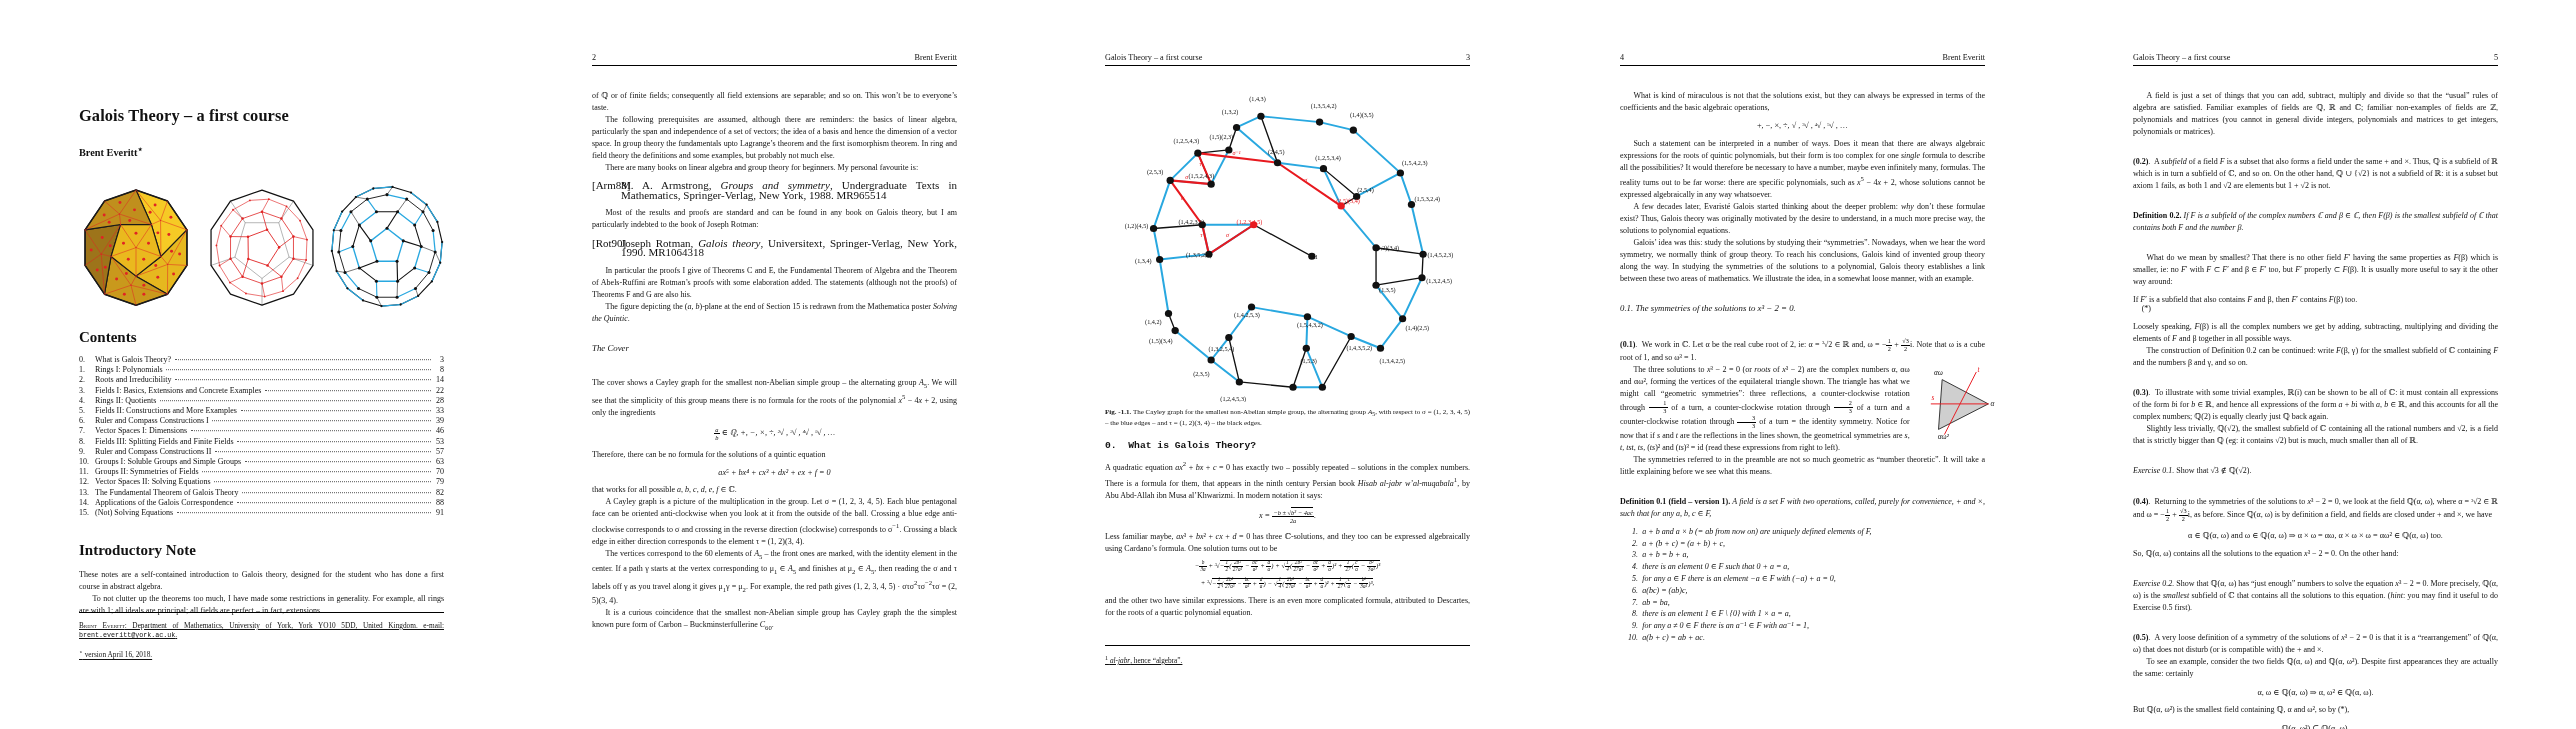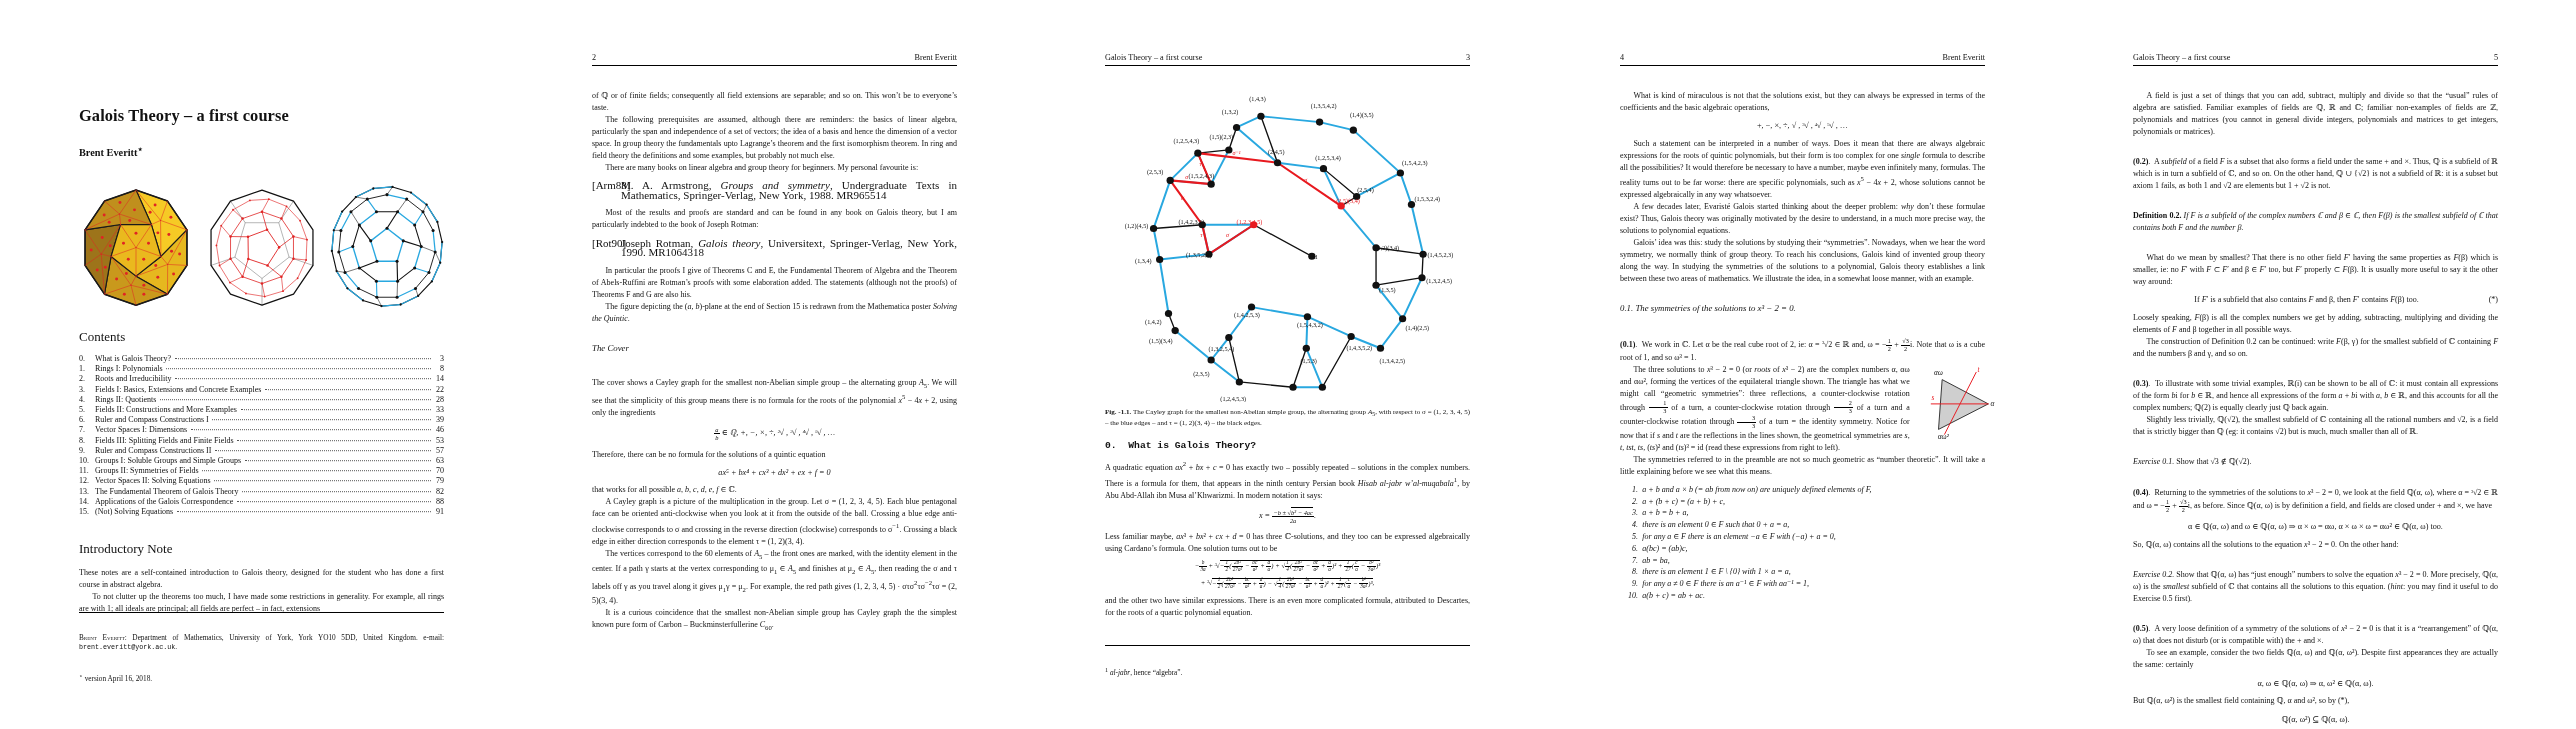--- a/index.html
+++ b/index.html
@@ -7,21 +7,21 @@
   #doc{position:relative;width:2576px;height:729px;overflow:hidden;background:#fff;}
   .page{position:absolute;top:0;height:729px;width:515px;background:#fff;}
   .inner{width:365px;}
   .pghead{display:flex;justify-content:space-between;align-items:baseline;font-size:8.2px;margin-top:53px;padding-bottom:3px;border-bottom:1.3px solid #000;}
   .para{font-size:8px;line-height:12px;text-align:justify;margin:0;}
   .para.ind{text-indent:13.4px;}
   .mt1{margin-top:18px;} .mt2{margin-top:24px;} .mt3{margin-top:18px;} .mt4{margin-top:9.7px;}
   .title{font-size:16.4px;font-weight:bold;margin:106px 0 0 0;letter-spacing:0.1px;}
   .author{font-size:10.3px;font-weight:bold;margin-top:18px;}
   .poly-row{display:flex;justify-content:space-between;margin-top:24px;}
-  .bheading{font-size:13px;font-weight:normal;}
+  .bheading{font-size:15px;font-weight:bold;}
   .toc{font-size:8px;line-height:10.2px;margin-top:8.5px;}
   .toc-line{display:flex;align-items:baseline;}
   .toc-num{width:16px;flex:none;}
   .toc-title{flex:none;}
   .leader{flex:1;margin:0 3.6px;border-bottom:1px dotted #555;transform:translateY(-1.8px);}
   .toc-page{flex:none;min-width:9.7px;text-align:right;}
   .ref{font-size:11px;line-height:9.4px;display:flex;margin:7.3px 0 7.3px 0;text-align:justify;}
   .ref-label{flex:none;width:29px;}
   .iheading{font-style:italic;font-size:8.8px;}
   .math{text-align:center;font-size:8.2px;font-style:italic;margin:7.3px 0;}
@@ -32,28 +32,28 @@
   .fr .d{display:block;padding:0 1.2px;}
   .ri{font-size:.6em;vertical-align:.55em;margin-right:-0.6px;}
   .ov{border-top:0.6px solid #000;padding-top:0.6px;}
   .section-h{font-size:9.7px;font-weight:bold;margin:12px 0 7.3px 0;font-family:Liberation Mono, monospace;}
   .numlist{font-style:italic;font-size:8px;line-height:11.8px;margin-top:6px;}
   .nl{display:flex;}
   .nl-num{flex:none;width:18px;text-align:right;margin-right:4.3px;}
   .figcap{font-size:7px;line-height:9px;text-align:justify;margin-top:6px;}
   .cayley-svg{display:block;margin:8.5px auto 0 auto;}
   .tri-float{float:right;width:68px;height:77px;margin:1.2px 0 2.4px 7.3px;}
-  .starline{display:flex;align-items:baseline;font-size:8px;margin:7.3px 0;}
+  .starline{display:flex;align-items:baseline;font-size:8px;margin:7.3px 0;flex-direction:column;}
   .starline .c{flex:1;text-align:center;}
   .starline .tag{flex:none;width:18px;text-align:right;}
   .footarea{position:absolute;left:75px;width:365px;}
   .pg1 .footarea{top:612px;left:79px;}
   .pg3 .footarea{top:645px;}
   .fsep{border-top:1px solid #000;height:0;}
-  .footnote{font-size:7.3px;line-height:9.2px;text-align:justify;margin-top:20px;}
+  .footnote{font-size:7.3px;line-height:9.2px;text-align:justify;margin-top:8px;text-decoration:underline;}
   .sc{font-variant:small-caps;}
   .tt{font-family:"Liberation Mono","DejaVu Sans Mono",monospace;font-size:6.7px;}
   .arxiv{position:absolute;left:6px;top:690px;transform:rotate(-90deg);transform-origin:0 0;font-size:19.4px;letter-spacing:1.8px;color:#9a9a9a;white-space:nowrap;}
 </style>
 </head>
 <body>
 
 <div id="doc">
   <div class="arxiv">arXiv:1804.04657v1  [math.GR]  12 Apr 2018</div>
 <div class="page pg1" style="left: 0px;">
@@ -620,20 +620,21 @@
               <polygon points="20,22 96,62 14,104" fill="#cfcfcf" stroke="#333" stroke-width="1.6"></polygon>
               <line x1="2" y1="62" x2="96" y2="62" stroke="#e8191f" stroke-width="1.6" stroke-linecap="round"></line>
               <line x1="76" y1="10" x2="24" y2="112" stroke="#e8191f" stroke-width="1.6" stroke-linecap="round"></line>
               <text x="14" y="14" font-size="12" font-style="italic" text-anchor="middle" fill="#111">αω</text>
               <text x="80" y="10" font-size="12" font-style="italic" text-anchor="middle" fill="#e8191f">t</text>
               <text x="5" y="56" font-size="12" font-style="italic" text-anchor="middle" fill="#e8191f">s</text>
               <text x="103" y="66" font-size="12" font-style="italic" text-anchor="middle" fill="#111">α</text>
               <text x="22" y="120" font-size="12" font-style="italic" text-anchor="middle" fill="#111">αω²</text>
             </svg></span><span>The three solutions to <i>x</i>³ − 2 = 0 (or <i>roots</i> of <i>x</i>³ − 2) are the complex numbers α, αω and αω², forming the vertices of the equilateral triangle shown. The triangle has what we might call “geometric symmetries”: three reflections, a counter-clockwise rotation through <span class="fr"><span class="n">1</span><span class="d">3</span></span> of a turn, a counter-clockwise rotation through <span class="fr"><span class="n">2</span><span class="d">3</span></span> of a turn and a counter-clockwise rotation through <span class="fr"><span class="n">3</span><span class="d">3</span></span> of a turn = the identity symmetry. Notice for now that if <i>s</i> and <i>t</i> are the reflections in the lines shown, the geometrical symmetries are <i>s</i>, <i>t</i>, <i>tst</i>, <i>ts</i>, (<i>ts</i>)² and (<i>ts</i>)³ = id (read these expressions from right to left).</span></p>
         <p class="para ind"><span>The symmetries referred to in the preamble are not so much geometric as “number theoretic”. It will take a little explaining before we see what this means.</span></p>
+        <p class="para mt1"><span><b>Definition 0.1 (field – version 1).</b> <i>A field is a set F with two operations, called, purely for convenience, + and ×, such that for any a, b, c ∈ F,</i></span></p>
         <div class="numlist">
           <div class="nl">
             <span class="nl-num">1.</span>
             <span class="nl-text">a + b and a × b (= ab from now on) are uniquely defined elements of F,</span>
           </div>
           <div class="nl">
             <span class="nl-num">2.</span>
             <span class="nl-text">a + (b + c) = (a + b) + c,</span>
           </div>
           <div class="nl">

